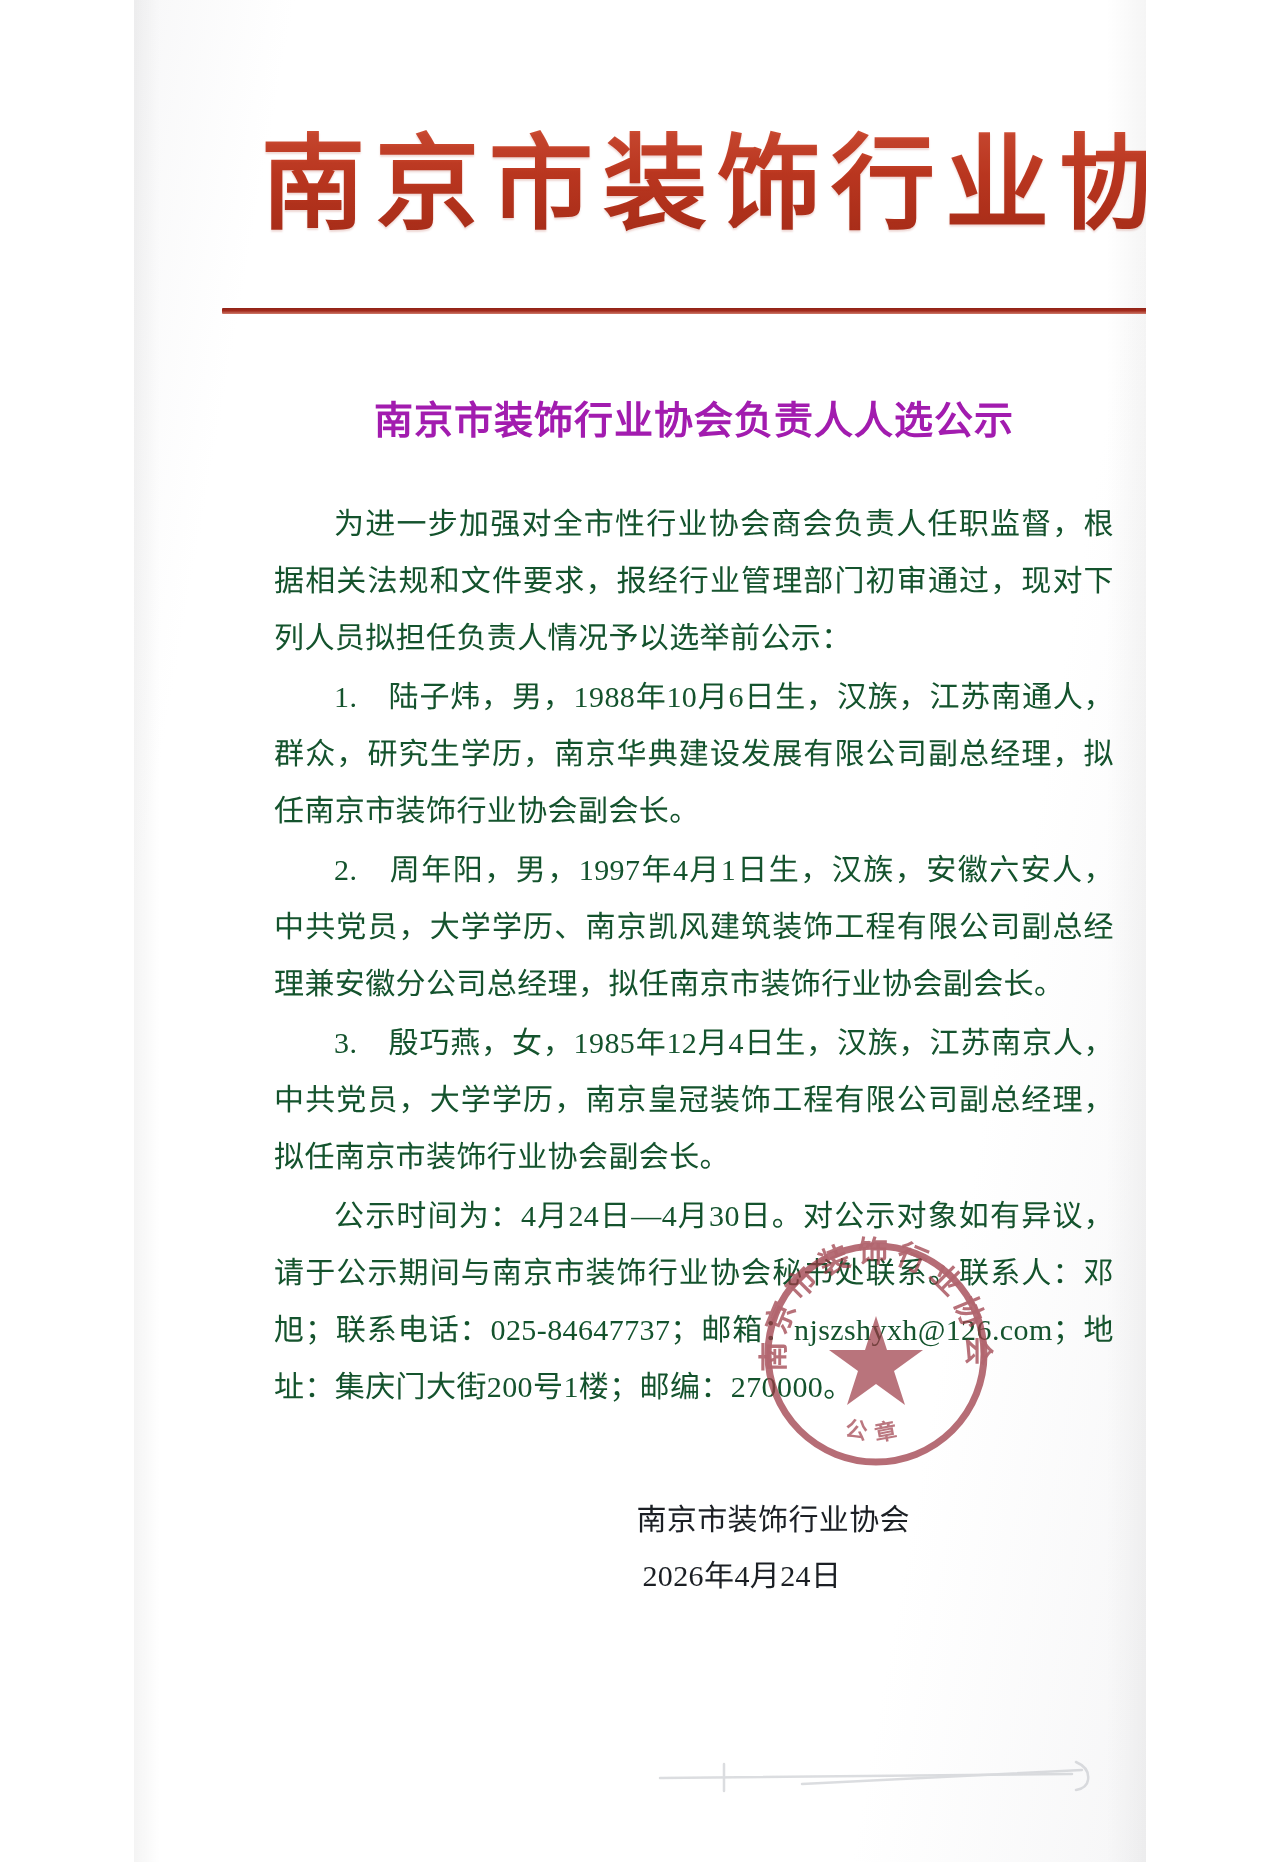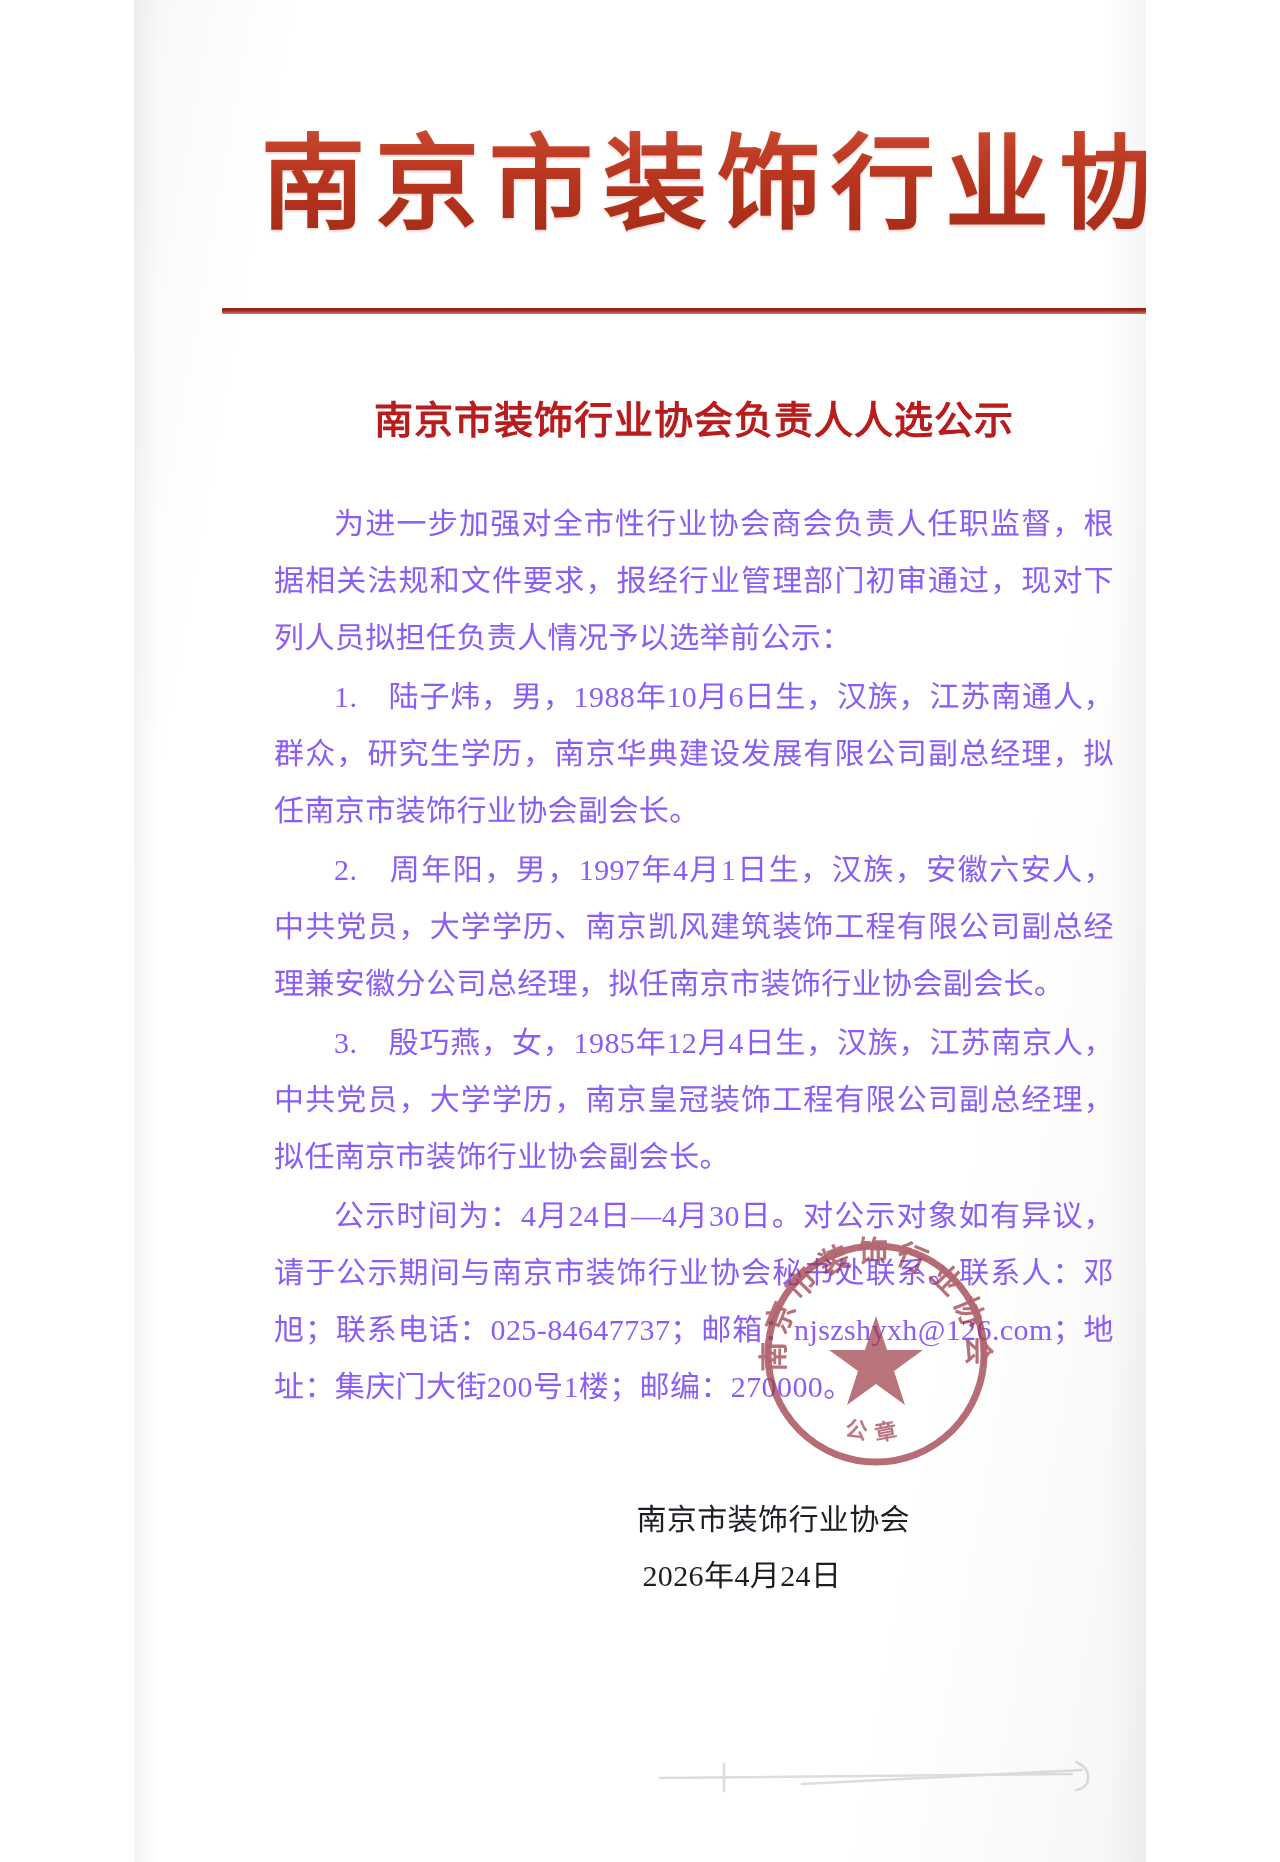--- a/index.html
+++ b/index.html
@@ -84,30 +84,30 @@
     width: 840px;
   }
 
   .doc-title {
     text-align: center;
     font-family: "Liberation Serif", "DejaVu Serif", serif;
     font-weight: 700;
     font-size: 39px;
     line-height: 1.5;
     letter-spacing: 1px;
-    color: #b91c1c;
+    color: #a21caf;
     margin: 0 0 44px 0;
     white-space: nowrap;
   }
 
   .para {
     font-family: "Liberation Serif", "DejaVu Serif", serif;
     font-size: 30px;
     line-height: 57px;
-    color: #8b5cf6;
+    color: #14532d;
     text-align: justify;
     text-justify: inter-character;
     letter-spacing: 0.4px;
     margin: 0 0 2px 0;
     text-indent: 2em;
   }
   .para.item {
     text-indent: 2em;
   }
 

